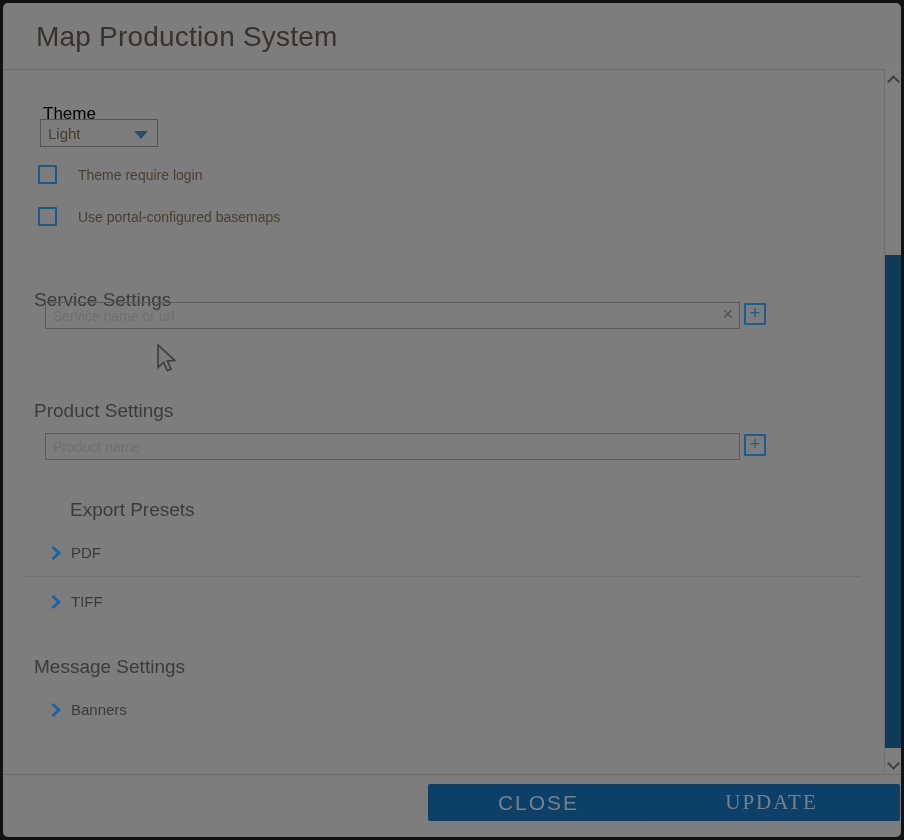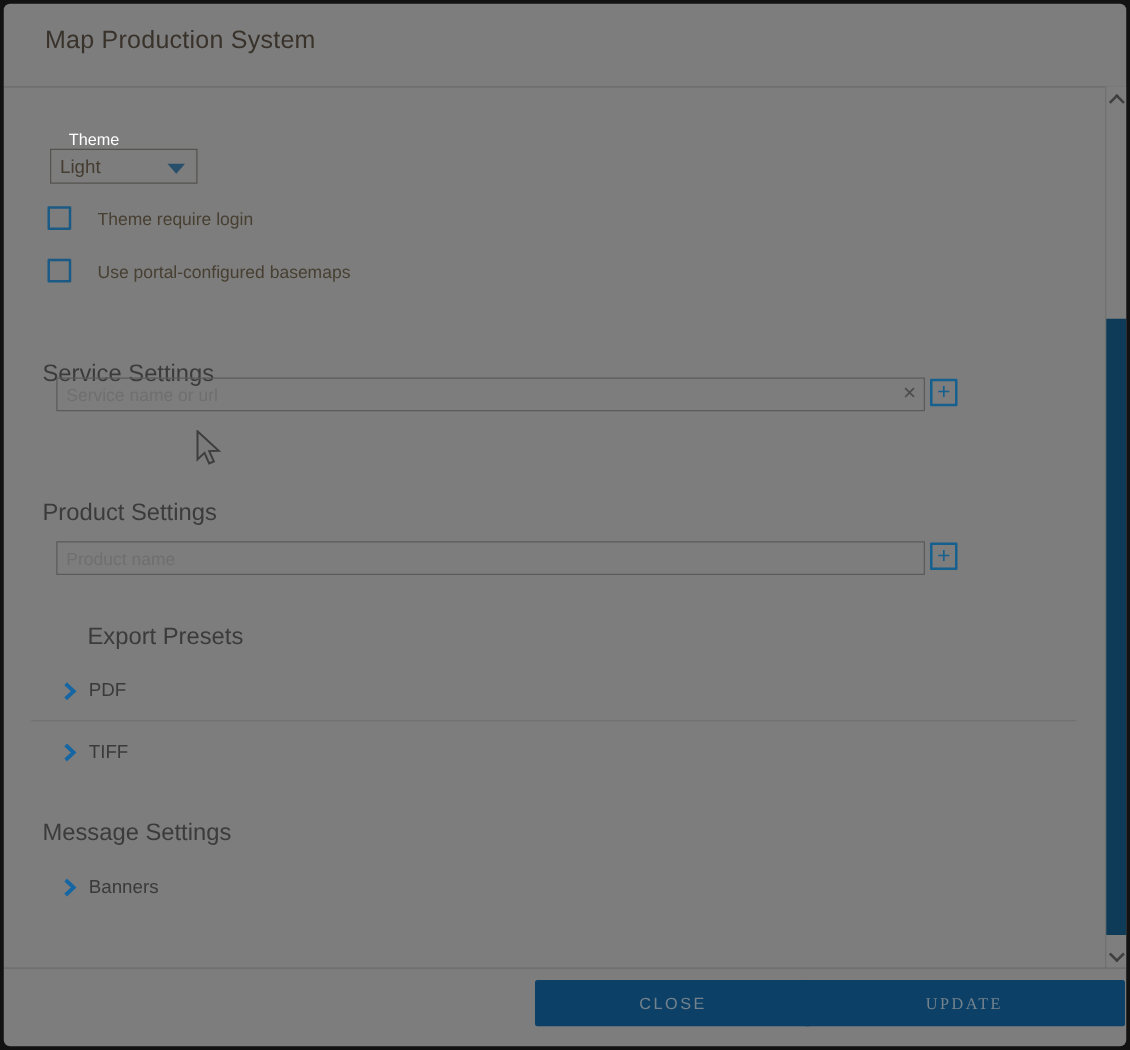--- a/index.html
+++ b/index.html
@@ -1,21 +1,21 @@
 <!DOCTYPE html>
 <html><head>
 <meta charset="utf-8">
 <style>
   html,body{margin:0;padding:0;width:904px;height:840px;overflow:hidden;background:#121212;
     font-family:"Liberation Sans", sans-serif;}
   .dialog{position:absolute;left:3px;top:3px;width:898px;height:834px;background:#7d7d7d;
     border-radius:5px;overflow:hidden;}
   .header{position:absolute;left:0;top:0;right:0;height:66px;border-bottom:1px solid #6b6b6b;}
-  .title{position:absolute;left:33px;top:18px;font-size:20px;color:#38322b;letter-spacing:.2px;}
-  .field-label{position:absolute;left:52px;top:101px;font-size:13px;color:#ffffff;}
+  .title{position:absolute;left:33px;top:18px;font-size:28px;color:#38322b;letter-spacing:.2px;}
+  .field-label{position:absolute;left:40px;top:101px;font-size:17px;color:#000000;}
   .select{position:absolute;left:37px;top:116px;width:118px;height:28px;border:1px solid #56534f;
     box-sizing:border-box;cursor:default;}
   .select .sel-text{position:absolute;left:7px;top:5px;font-size:15px;color:#453d31;}
   .caret{position:absolute;right:9px;top:11px;width:0;height:0;border-left:7px solid transparent;
     border-right:7px solid transparent;border-top:8px solid #274f6b;}
   .cb-row{position:absolute;left:35px;height:20px;}
   .cb-box{position:absolute;left:0;top:0;width:15px;height:15px;border:2px solid #1b5a84;
     border-radius:1px;background:transparent;}
   .cb-label{position:absolute;left:40px;top:2px;font-size:14px;color:#473f31;white-space:nowrap;}
   .heading{position:absolute;left:31px;font-size:19px;color:#3b3b3b;}
@@ -28,21 +28,21 @@
     cursor:pointer;}
   .plus-btn{position:absolute;left:741px;width:18px;height:18px;border:2px solid #15608e;
     text-align:center;color:#15608e;font-size:18px;line-height:17px;cursor:pointer;
     border-radius:1px;}
   .exp-row{position:absolute;left:47px;height:20px;cursor:pointer;}
   .exp-row svg{position:absolute;left:0;top:2px;}
   .exp-label{position:absolute;left:21px;top:1px;font-size:15px;color:#3a3a3a;white-space:nowrap;}
   .divider{position:absolute;left:22px;width:836px;height:1px;background:#717171;}
   .footer{position:absolute;left:0;right:0;bottom:0;height:62px;border-top:1px solid #6b6b6b;}
   .btn{position:absolute;top:9px;height:37px;background:#0c4066;border:none;border-radius:2px;
-    color:#73828d;font-family:"Liberation Sans",sans-serif;font-size:13px;letter-spacing:2px;
+    color:#73828d;font-family:"Liberation Sans",sans-serif;font-size:21px;letter-spacing:2px;
     cursor:pointer;}
   .btn-close{left:425px;width:221px;}
   .btn-update{left:640px;width:257px;font-family:Liberation Serif, serif;}
   .scrollbar{position:absolute;left:881px;top:66px;width:17px;height:706px;background:#7e7e7e;
     border-left:1px solid #707070;box-sizing:border-box;}
   .scroll-arrow{position:absolute;left:0;width:16px;height:16px;cursor:pointer;}
   .scroll-arrow .chev{position:absolute;left:4px;width:7px;height:7px;
     border-left:2px solid #3f3f3f;border-top:2px solid #3f3f3f;}
   .arrow-up{top:2px;}
   .arrow-up .chev{top:6px;transform:rotate(45deg);}

